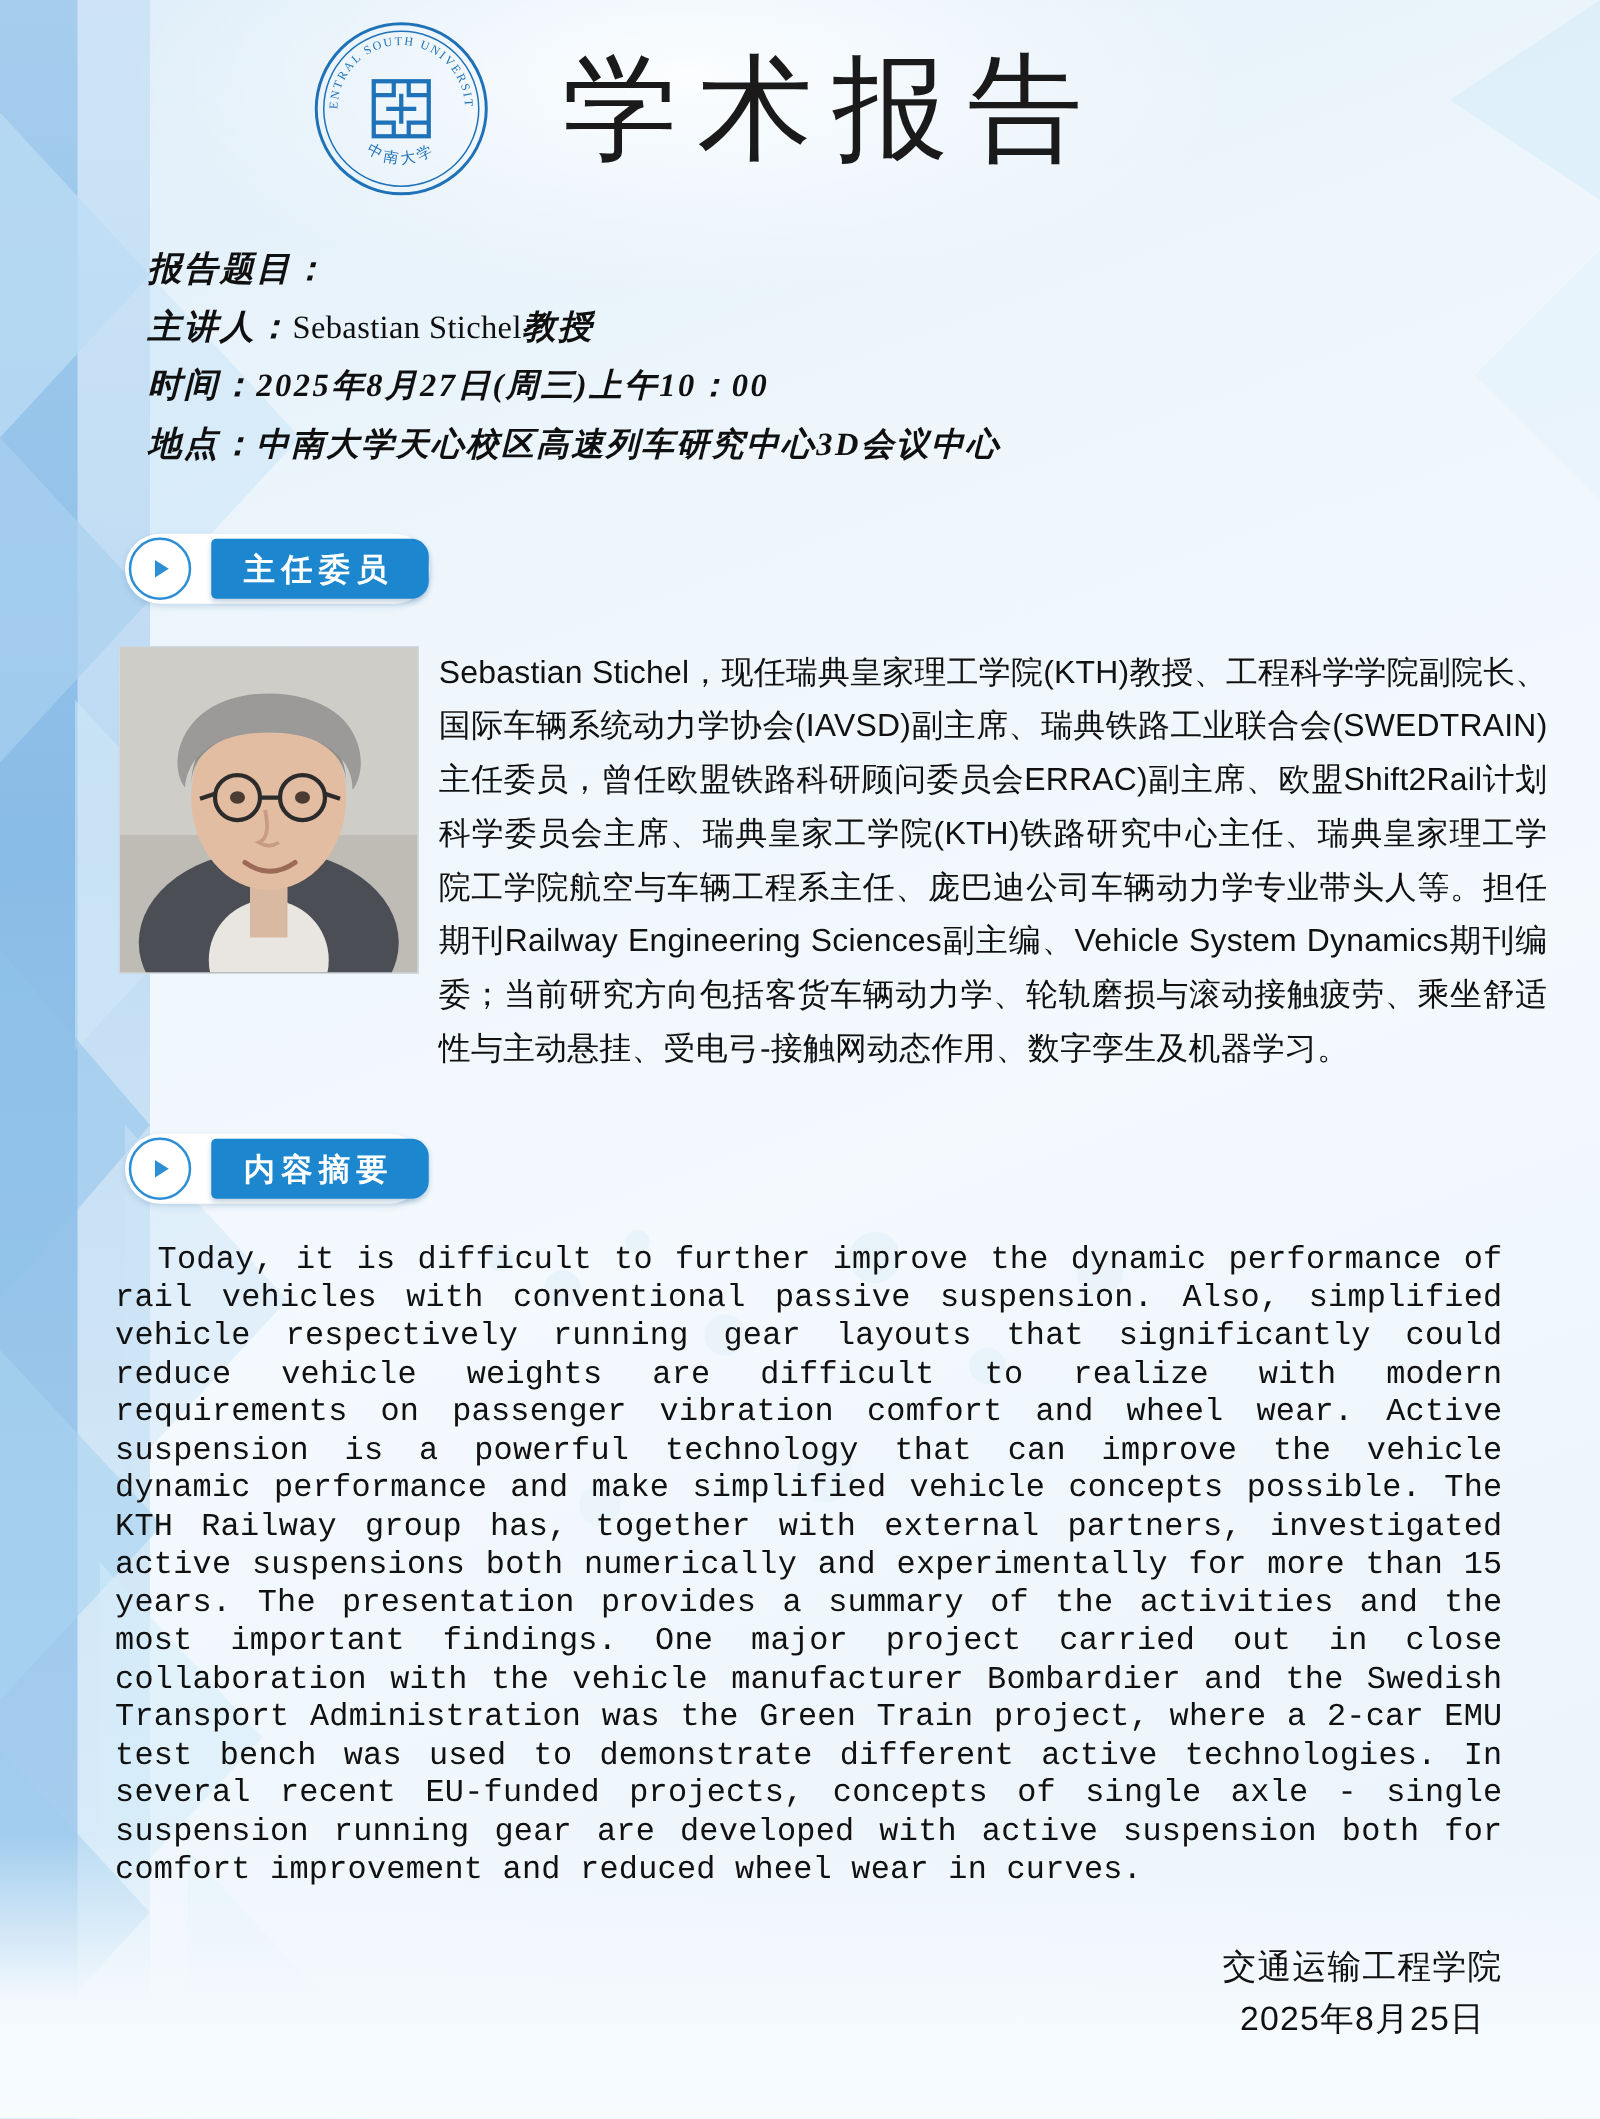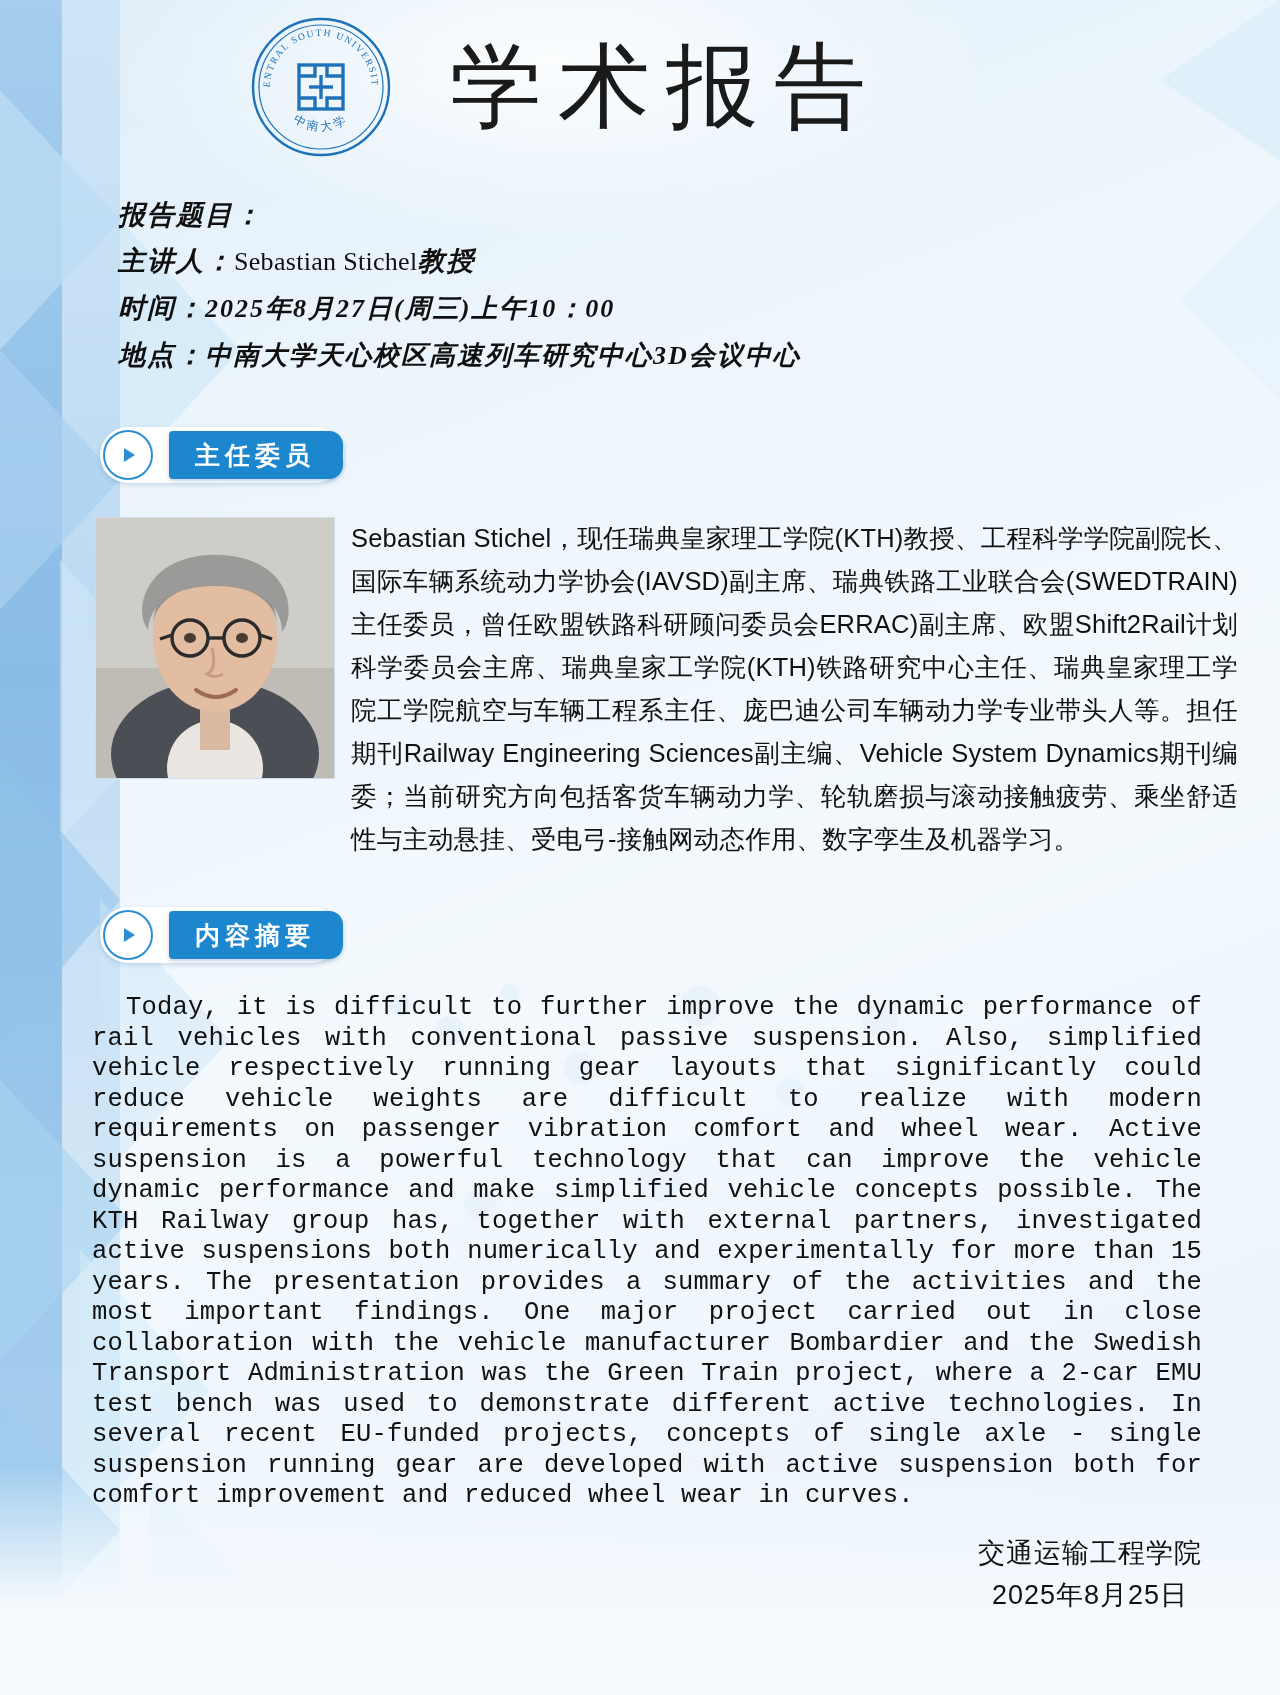--- a/index.html
+++ b/index.html
@@ -220,21 +220,21 @@
     color: #111;
     text-align: justify;
     text-indent: 34px;
     letter-spacing: .2px;
   }
 
   
   .footer {
     position: absolute;
     right: 78px;
-    bottom: 79px;
+    bottom: 59px;
     text-align: center;
     font-size: 27px;
     line-height: 42px;
     color: #111;
     letter-spacing: 1px;
   }
 </style>
 </head>
 <body>
 

